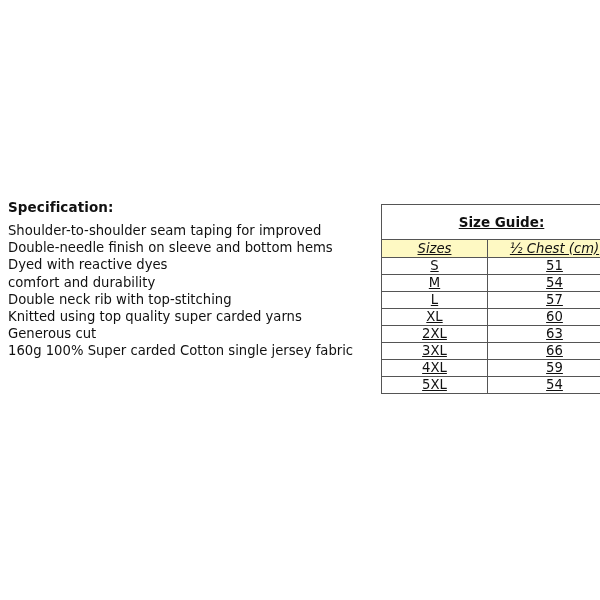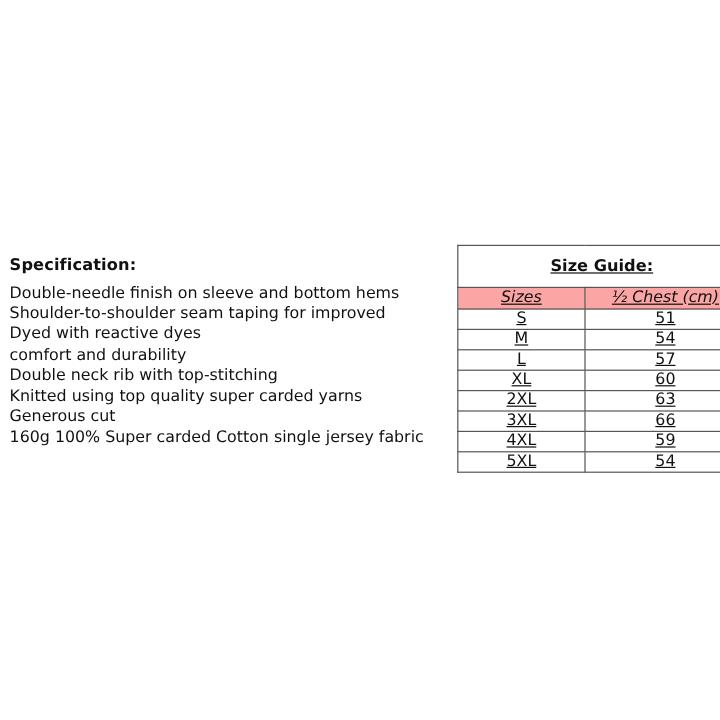--- a/index.html
+++ b/index.html
@@ -1,36 +1,36 @@
 <!DOCTYPE html>
 <html><head>
 <meta charset="utf-8">
 <style>
   html, body { margin:0; padding:0; background:#ffffff; }
   body { width:600px; height:600px; position:relative; overflow:hidden;
          font-family: "DejaVu Sans", sans-serif; color:#111; }
-  .spec { position:absolute; left:8px; top:212px; width:370px; }
+  .spec { position:absolute; left:8px; top:198px; width:370px; }
   .spec-title { font-weight:bold; font-size:13.5px; line-height:18px; margin-bottom:6px; letter-spacing:0.1px; }
   .spec-line { font-size:13.2px; line-height:17.2px; white-space:nowrap; }
   .spec-note { font-style:italic; }
   table.size { position:absolute; left:381px; top:204px; width:241px; border-collapse:collapse;
                font-size:13.2px;text-decoration:underline; }
   table.size td, table.size th { border:1px solid #555; padding:0; text-align:center; line-height:16px; font-weight:normal; }
   table.size .title-cell { height:34px; font-weight:bold; font-size:13.5px; border-bottom:1px solid #555; }
-  table.size .head-row th { background:#fca5a5; font-style:italic; height:17px; }
+  table.size .head-row th { background:#fef9c3; font-style:italic; height:17px; }
   table.size td { height:16px; }
   table.size .c1 { width:105px; }
 </style>
 </head>
 <body>
 
 <div class="spec">
   <div class="spec-title">Specification:</div>
+  <div class="spec-line">Shoulder-to-shoulder seam taping for improved</div>
   <div class="spec-line">Double-needle finish on sleeve and bottom hems</div>
-  <div class="spec-line">Shoulder-to-shoulder seam taping for improved</div>
   <div class="spec-line">Dyed with reactive dyes</div>
   <div class="spec-line">comfort and durability</div>
   <div class="spec-line">Double neck rib with top-stitching</div>
   <div class="spec-line">Knitted using top quality super carded yarns</div>
   <div class="spec-line">Generous cut</div>
   <div class="spec-line">160g 100% Super carded Cotton single jersey fabric</div>
 </div>
 
 <table class="size">
   <tbody>

